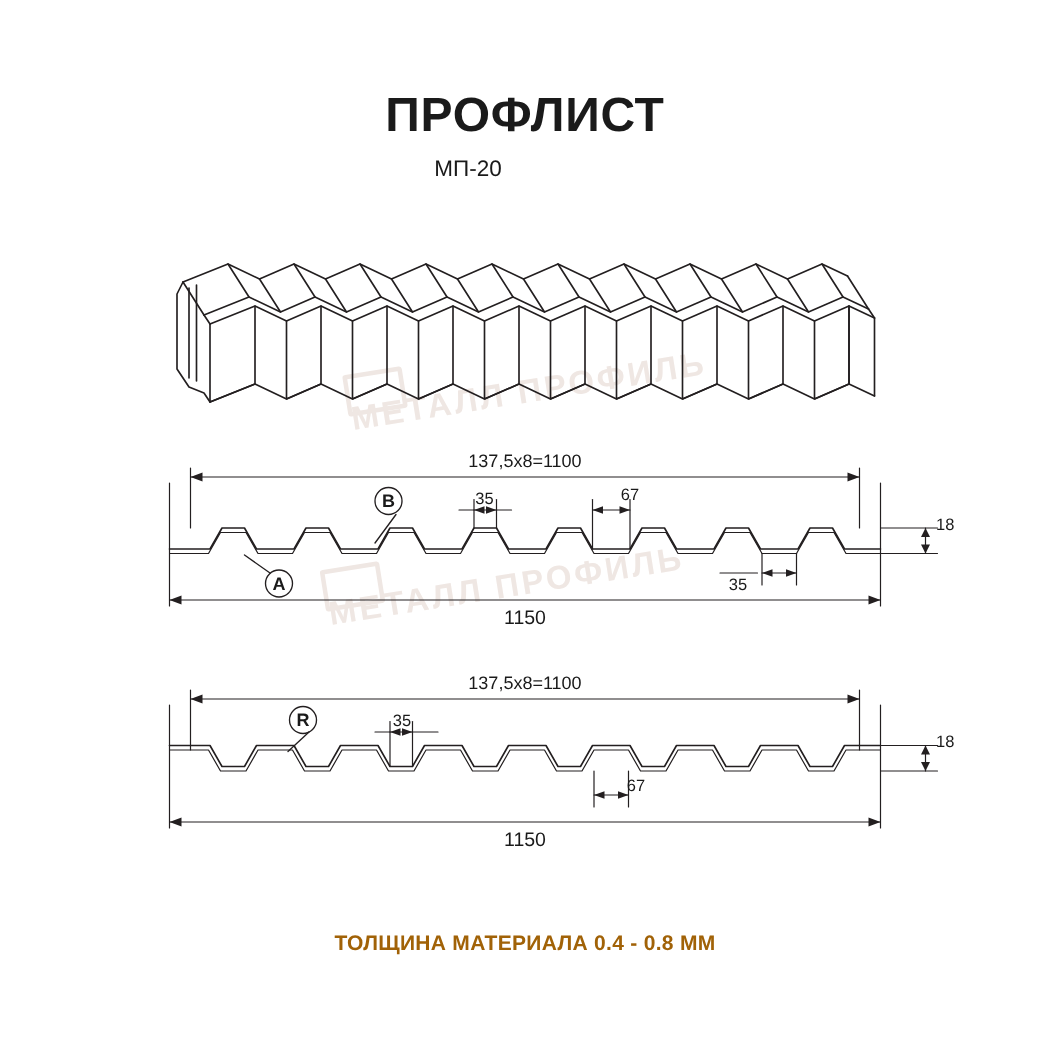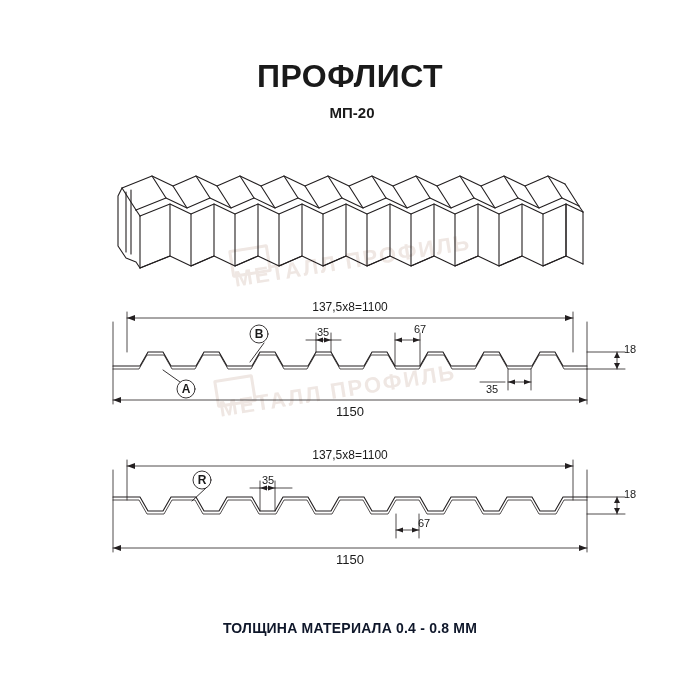--- a/index.html
+++ b/index.html
@@ -32,34 +32,33 @@
     letter-spacing: 0.5px;
     color: #1a1a1a;
   }
   .subtitle {
     position: absolute;
     top: 104px;
     left: 0;
     width: 624px;
     text-align: center;
     font-size: 15px;
-    font-weight: bold;
+    font-weight: normal;
     color: #1a1a1a;
-    padding-left: 40px;
   }
   .footer-note {
     position: absolute;
     top: 620px;
     left: 0;
     width: 700px;
     text-align: center;
     font-size: 14px;
     font-weight: bold;
     letter-spacing: 0.2px;
-    color: #0f172a;
+    color: #a16207;
   }
   .drawing {
     position: absolute;
     top: 0;
     left: 0;
   }
   .wm {
     position: absolute;
     font-family: "Liberation Sans", sans-serif;
     font-weight: bold;

